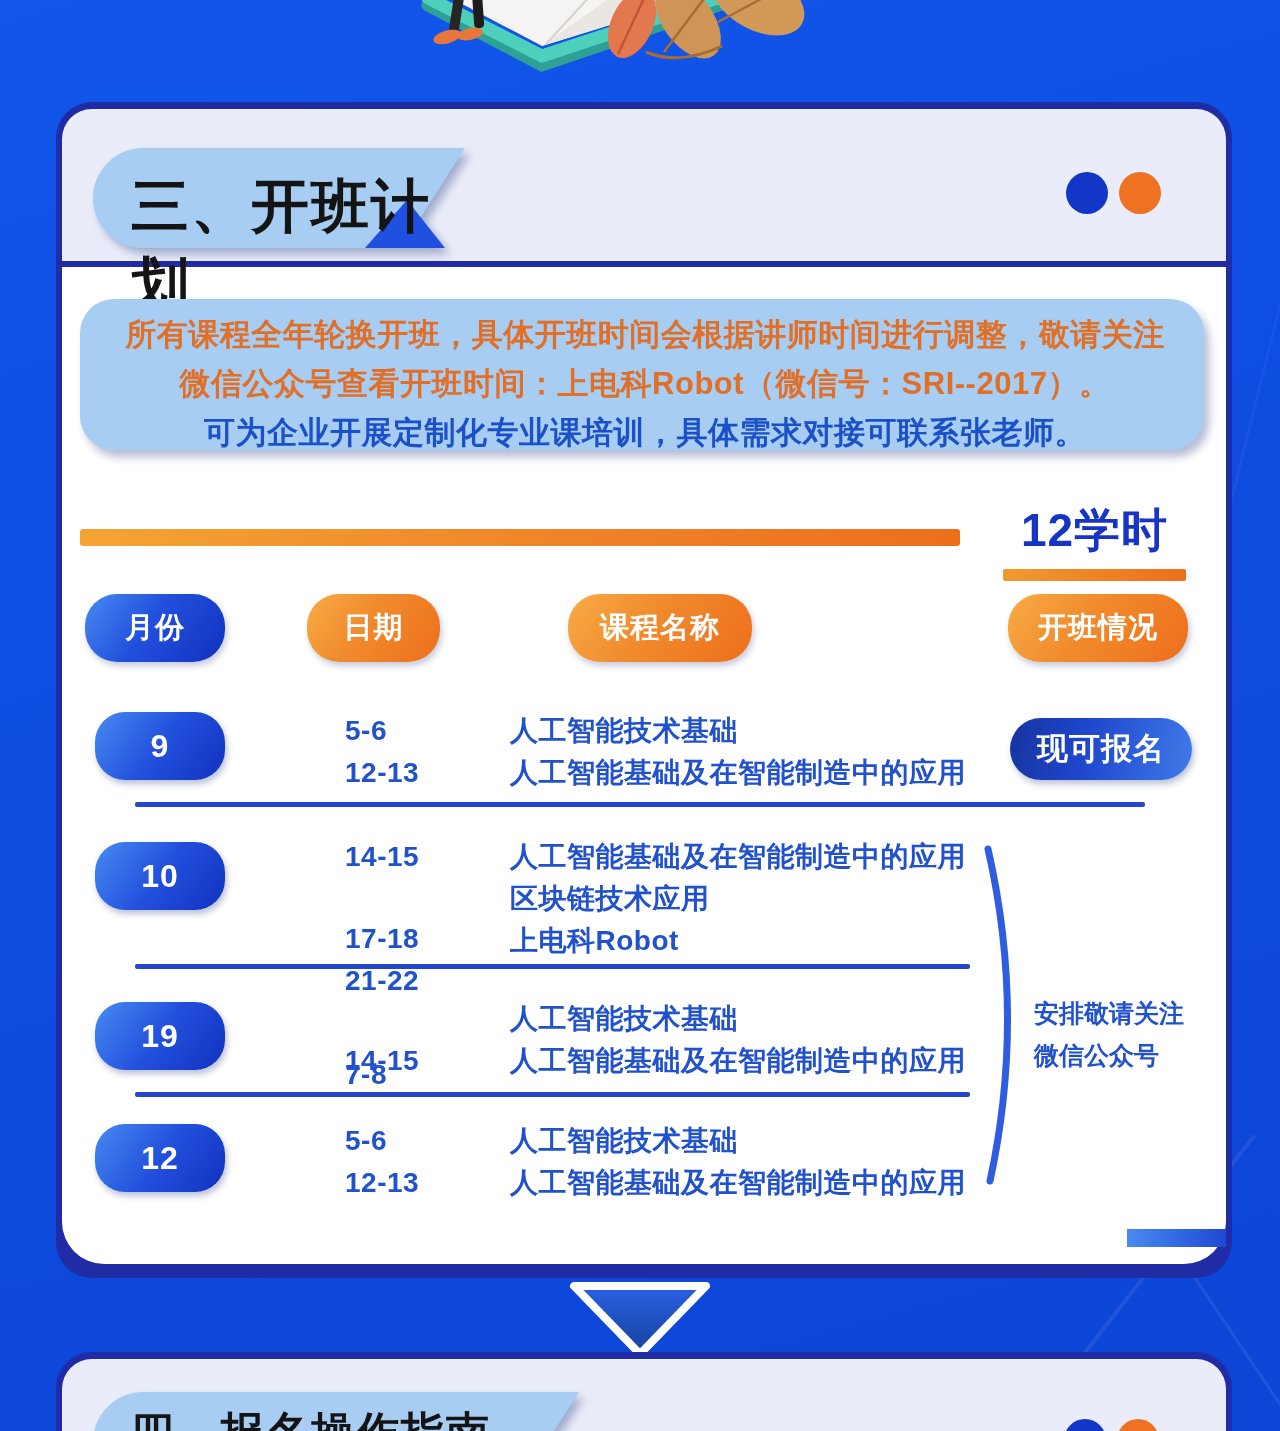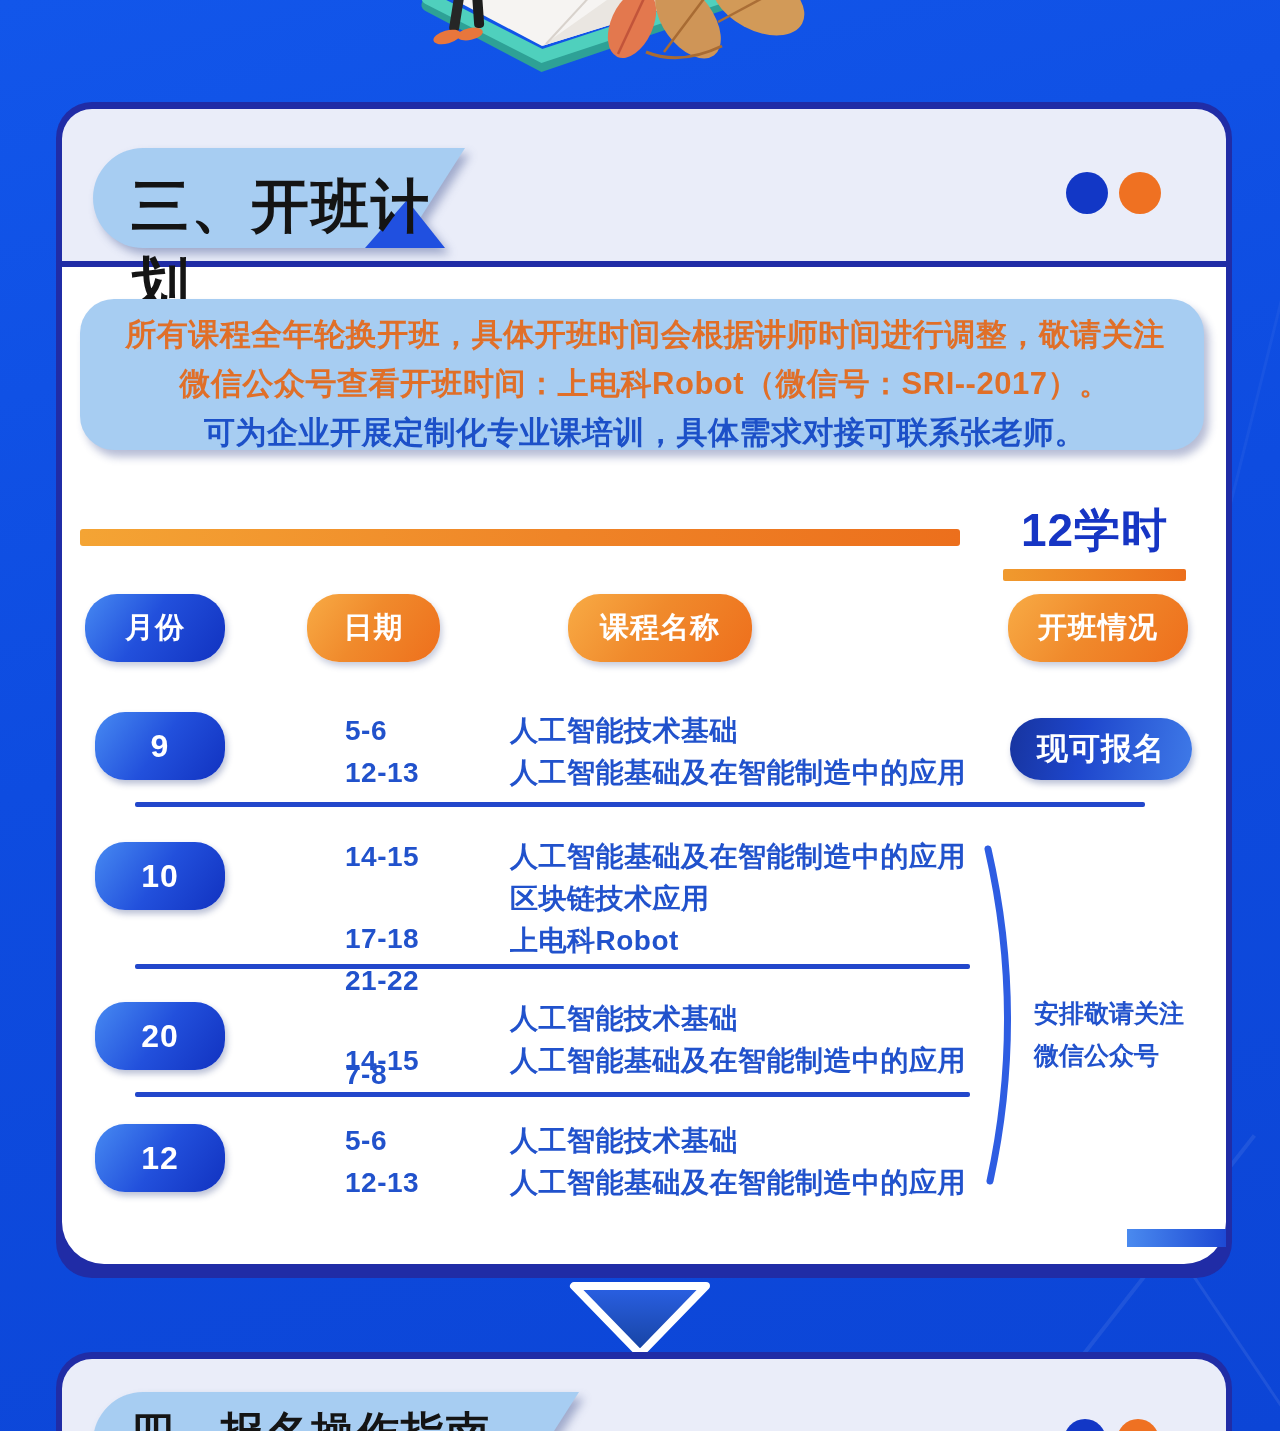--- a/index.html
+++ b/index.html
@@ -162,21 +162,21 @@
 
   <div class="pill month m10">10</div>
   <div class="cell date" style="top:836px;">14-15</div>
   <div class="cell course" style="top:836px;">人工智能基础及在智能制造中的应用</div>
   <div class="cell date" style="top:918px;">17-18</div>
   <div class="cell course" style="top:878px;">区块链技术应用</div>
   <div class="cell date" style="top:960px;">21-22</div>
   <div class="cell course" style="top:920px;">上电科Robot</div>
   <div class="divider dv2"></div>
 
-  <div class="pill month m11">20</div>
+  <div class="pill month m11">19</div>
   <div class="cell date" style="top:1054px;">7-8</div>
   <div class="cell course" style="top:998px;">人工智能技术基础</div>
   <div class="cell date" style="top:1040px;">14-15</div>
   <div class="cell course" style="top:1040px;">人工智能基础及在智能制造中的应用</div>
   <div class="divider dv3"></div>
 
   <div class="pill month m12">12</div>
   <div class="cell date" style="top:1120px;">5-6</div>
   <div class="cell course" style="top:1120px;">人工智能技术基础</div>
   <div class="cell date" style="top:1162px;">12-13</div>

